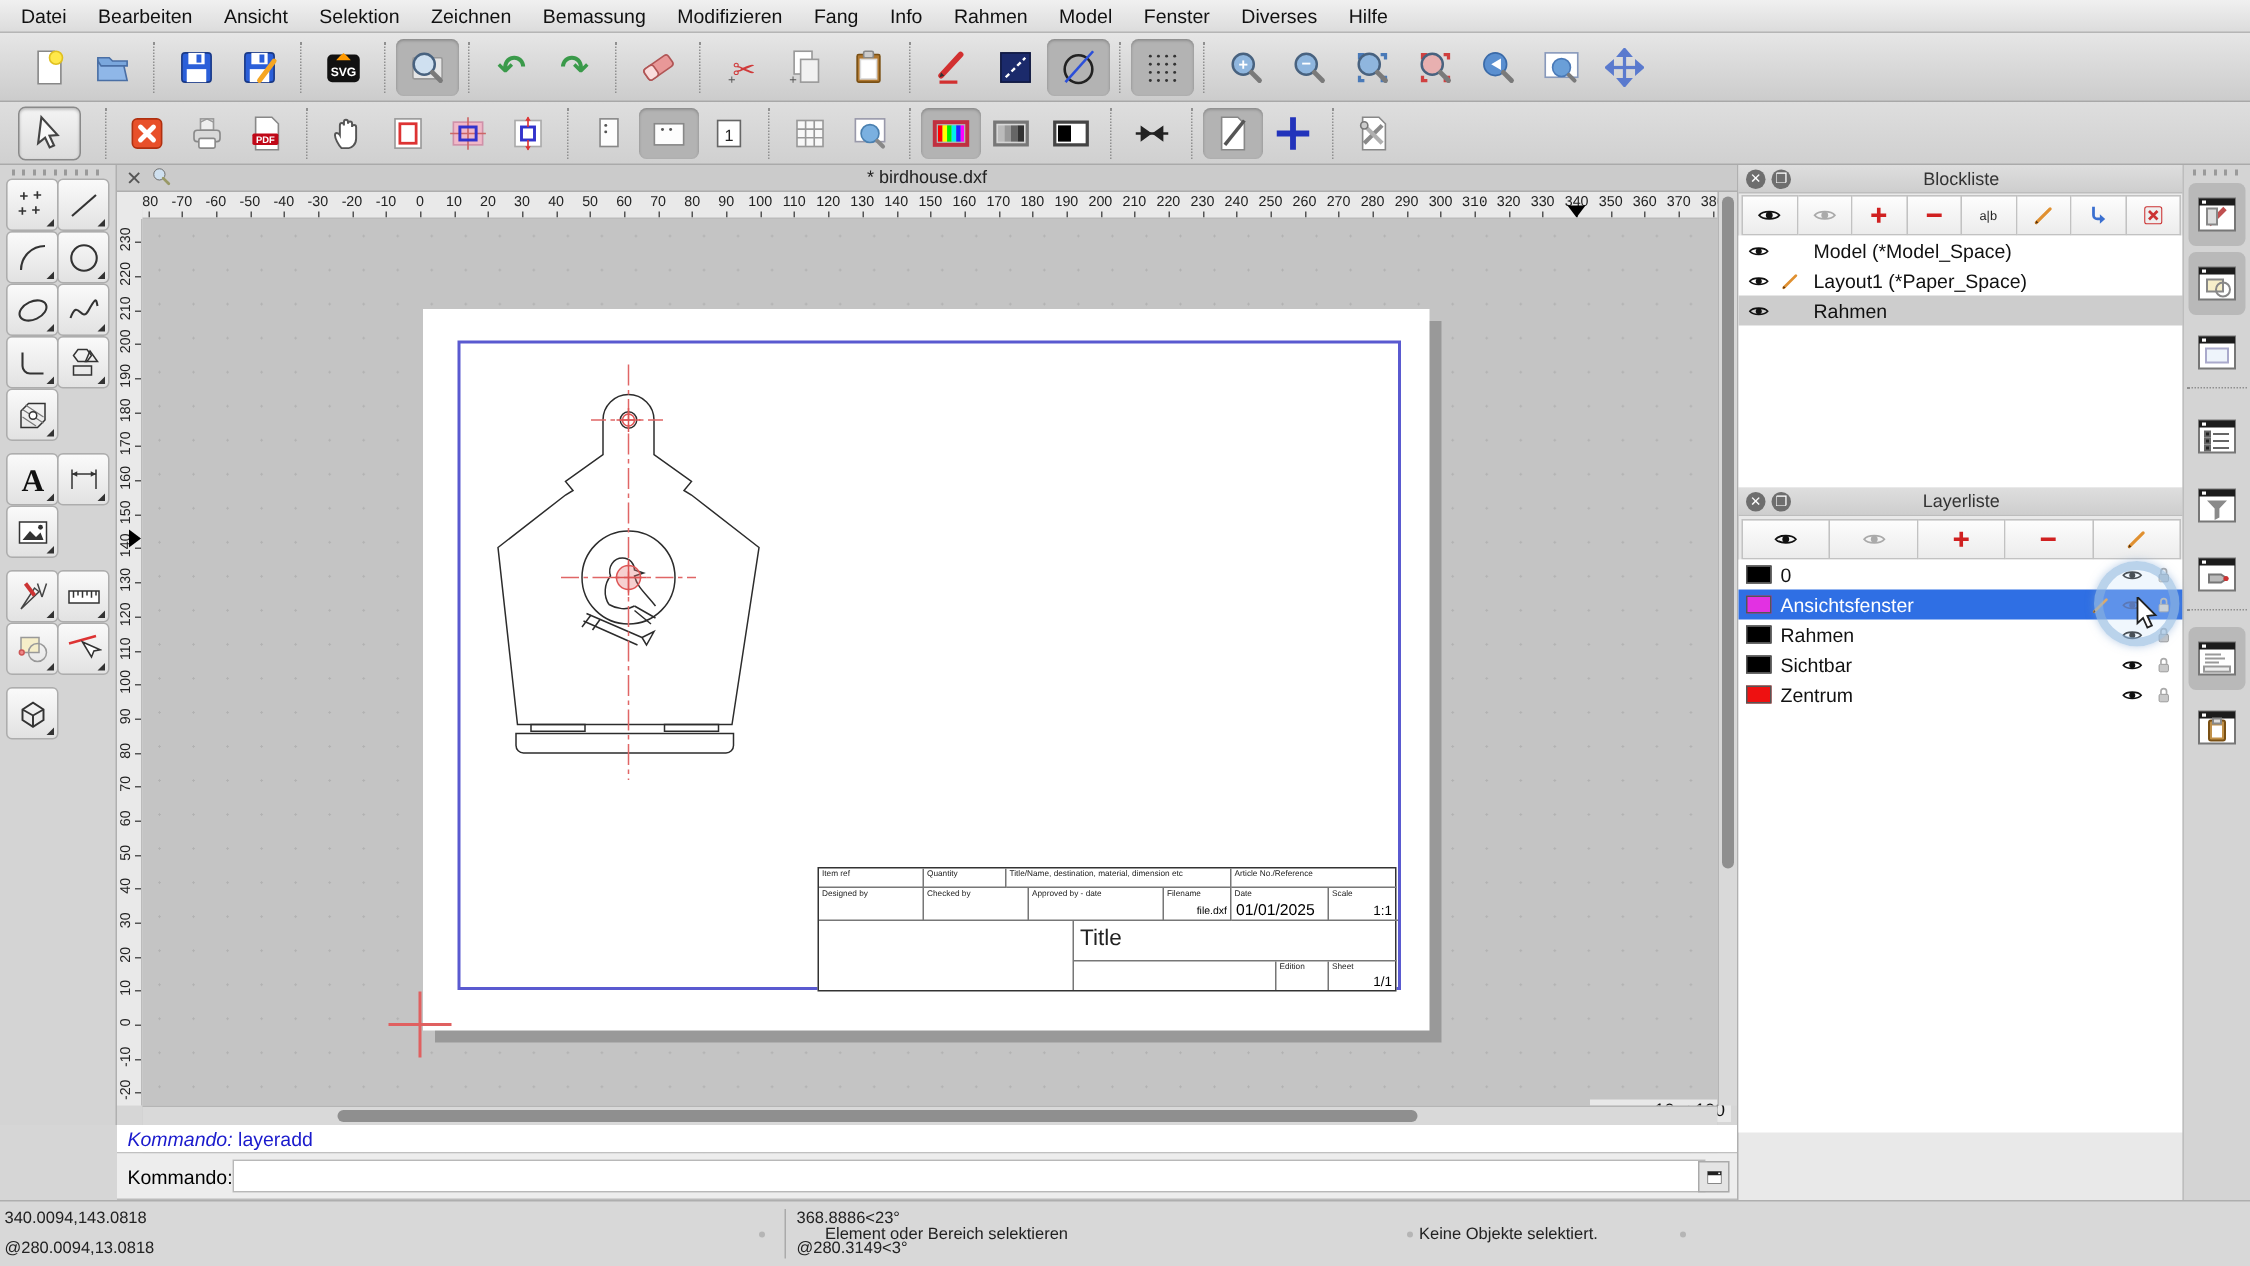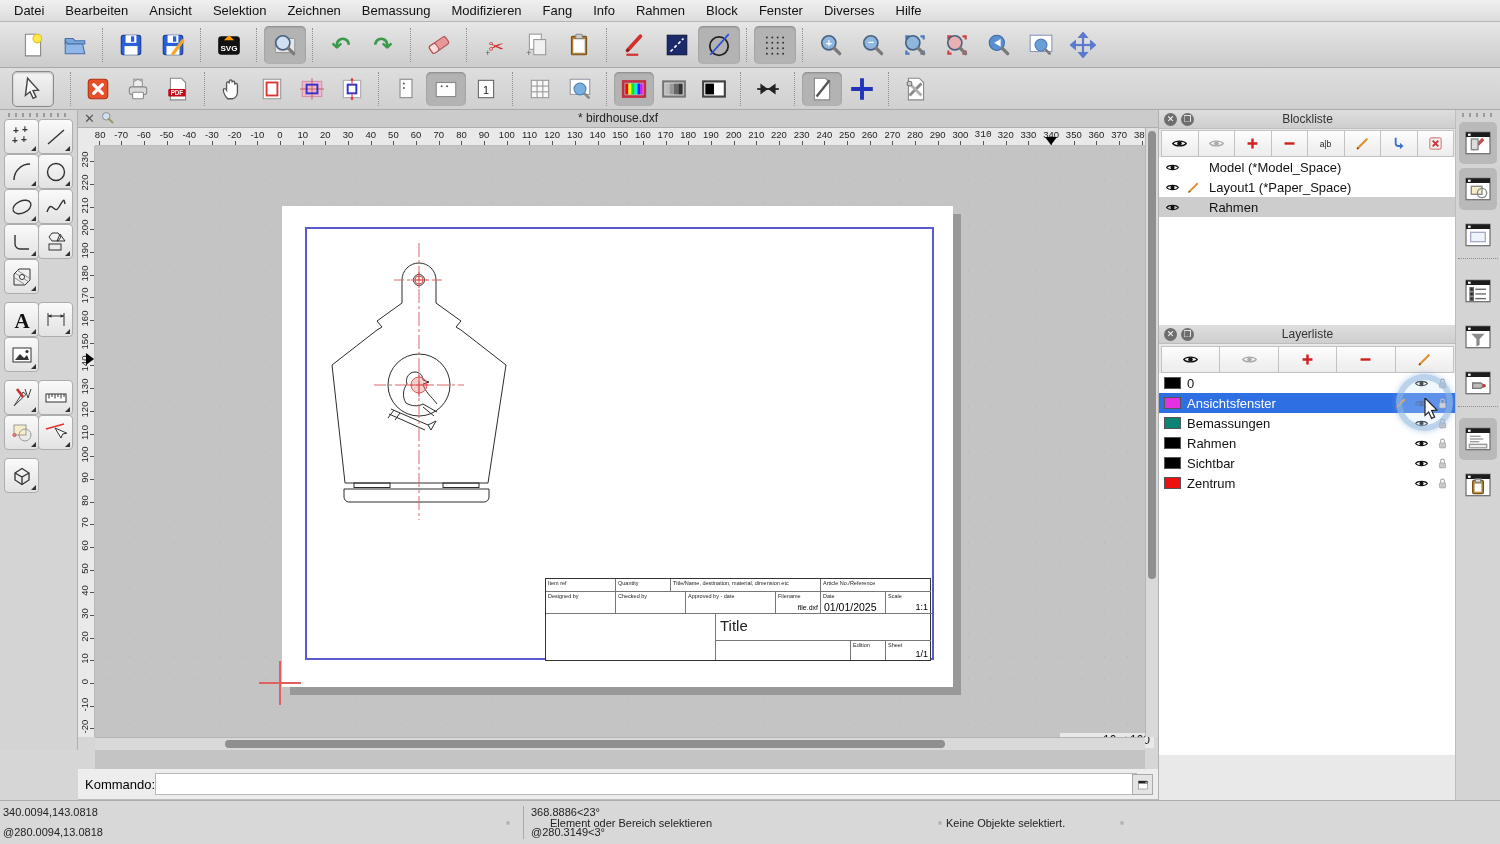--- a/index.html
+++ b/index.html
@@ -114,21 +114,21 @@
       <div class="menu-item">Datei</div>
       <div class="menu-item">Bearbeiten</div>
       <div class="menu-item">Ansicht</div>
       <div class="menu-item">Selektion</div>
       <div class="menu-item">Zeichnen</div>
       <div class="menu-item">Bemassung</div>
       <div class="menu-item">Modifizieren</div>
       <div class="menu-item">Fang</div>
       <div class="menu-item">Info</div>
       <div class="menu-item">Rahmen</div>
-      <div class="menu-item">Block</div>
+      <div class="menu-item">Model</div>
       <div class="menu-item">Fenster</div>
       <div class="menu-item">Diverses</div>
       <div class="menu-item">Hilfe</div>
     </div>
   <div id="tb1" class="abs">
       <div class="tbtn">
         <span style="display: flex; align-items: center;">
           <svg width="26" height="26" viewBox="0 0 24 24">
             <path d="M5 2 h10 l4 4 v16 H5 z" fill="#fff" stroke="#888"></path>
             <circle cx="16" cy="6" r="4" fill="#ffe84a" stroke="#e0c020"></circle>
@@ -944,20 +944,25 @@
   </div>
 
   <div id="gridinfo" class="abs">10 &lt; 100</div>
   <div id="hscroll" class="abs">
       <div id="hthumb"></div>
     </div>
   <div id="vscroll" class="abs">
       <div id="vthumb"></div>
     </div>
 
+  <div id="cmd-hist" class="abs">
+    <span class="lbl">Kommando:</span>
+    <span> </span>
+    <span>layeradd</span>
+  </div>
   <div id="cmd-row" class="abs">
     <span id="cmd-label">Kommando:</span>
     <input id="cmd-input" value="" style="">
     <div id="cmd-togglebtn">
       <svg width="14" height="12" viewBox="0 0 24 24">
           <rect x="3" y="4" width="18" height="16" fill="#fff" stroke="#666"></rect>
           <rect x="3" y="4" width="18" height="5" fill="#222"></rect>
           <rect x="17" y="5.5" width="2.5" height="2" fill="#fff"></rect>
         </svg>
     </div>
@@ -1185,42 +1190,20 @@
               <span style="display: flex; align-items: center;">
                 <svg width="15" height="15" viewBox="0 0 24 24">
                   <rect x="7" y="11" width="10" height="8" rx="1.5" fill="#c9c9c9" stroke="#999"></rect>
                   <path d="M9 11 V8 a3 3 0 0 1 6 0 v3" fill="none" stroke="#aaa" stroke-width="1.8"></path>
                 </svg>
               </span>
             </span>
           </span>
         </div>
         <div class="prow">
-          <span class="swatch" style="background: rgb(13, 131, 115);"></span>
-          <span>Bemassungen</span>
-          <span class="rowright">
-            <span>
-              <span style="display: flex; align-items: center;">
-                <svg width="15" height="15" viewBox="0 0 24 24">
-                  <path d="M2.5 12 C6 7.5 18 7.5 21.5 12 C18 16.5 6 16.5 2.5 12 Z" fill="none" stroke="#111" stroke-width="1.8"></path>
-                  <circle cx="12" cy="12" r="3.2" fill="#111"></circle>
-                </svg>
-              </span>
-            </span>
-            <span>
-              <span style="display: flex; align-items: center;">
-                <svg width="15" height="15" viewBox="0 0 24 24">
-                  <rect x="7" y="11" width="10" height="8" rx="1.5" fill="#c9c9c9" stroke="#999"></rect>
-                  <path d="M9 11 V8 a3 3 0 0 1 6 0 v3" fill="none" stroke="#aaa" stroke-width="1.8"></path>
-                </svg>
-              </span>
-            </span>
-          </span>
-        </div>
-        <div class="prow">
           <span class="swatch" style="background: rgb(0, 0, 0);"></span>
           <span>Rahmen</span>
           <span class="rowright">
             <span>
               <span style="display: flex; align-items: center;">
                 <svg width="15" height="15" viewBox="0 0 24 24">
                   <path d="M2.5 12 C6 7.5 18 7.5 21.5 12 C18 16.5 6 16.5 2.5 12 Z" fill="none" stroke="#111" stroke-width="1.8"></path>
                   <circle cx="12" cy="12" r="3.2" fill="#111"></circle>
                 </svg>
               </span>

